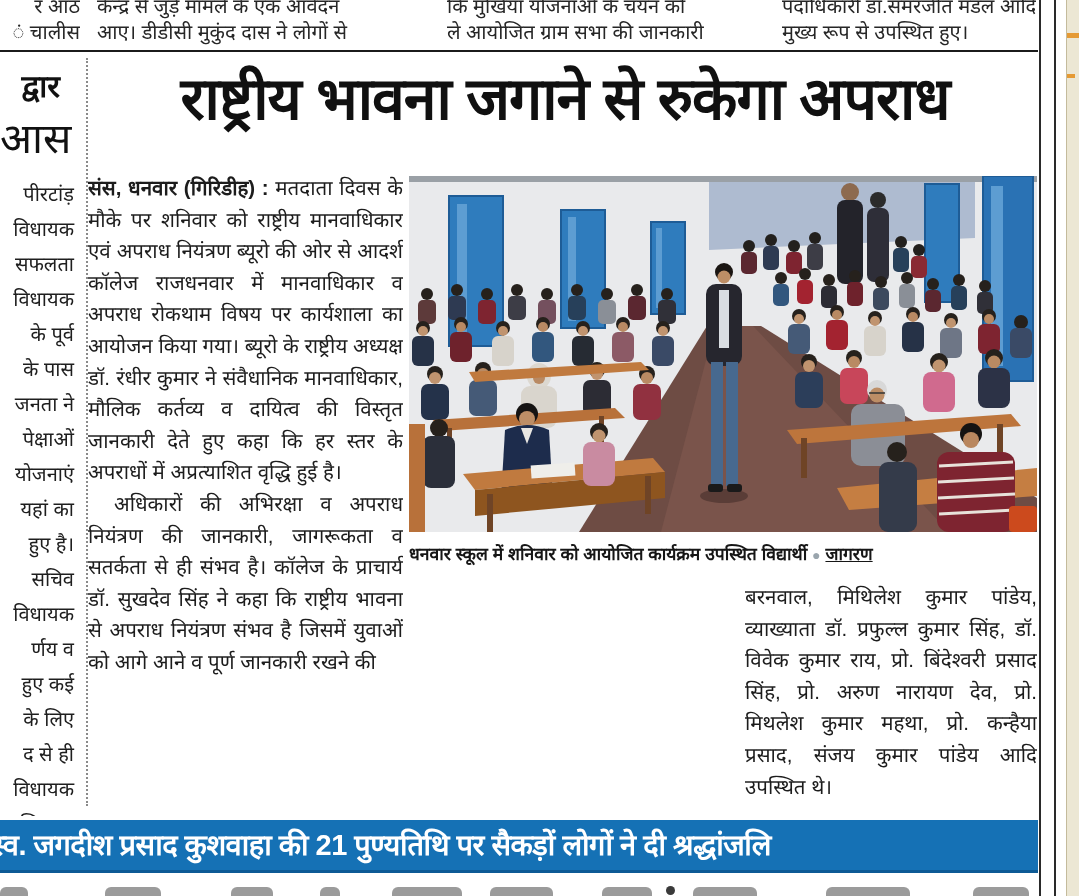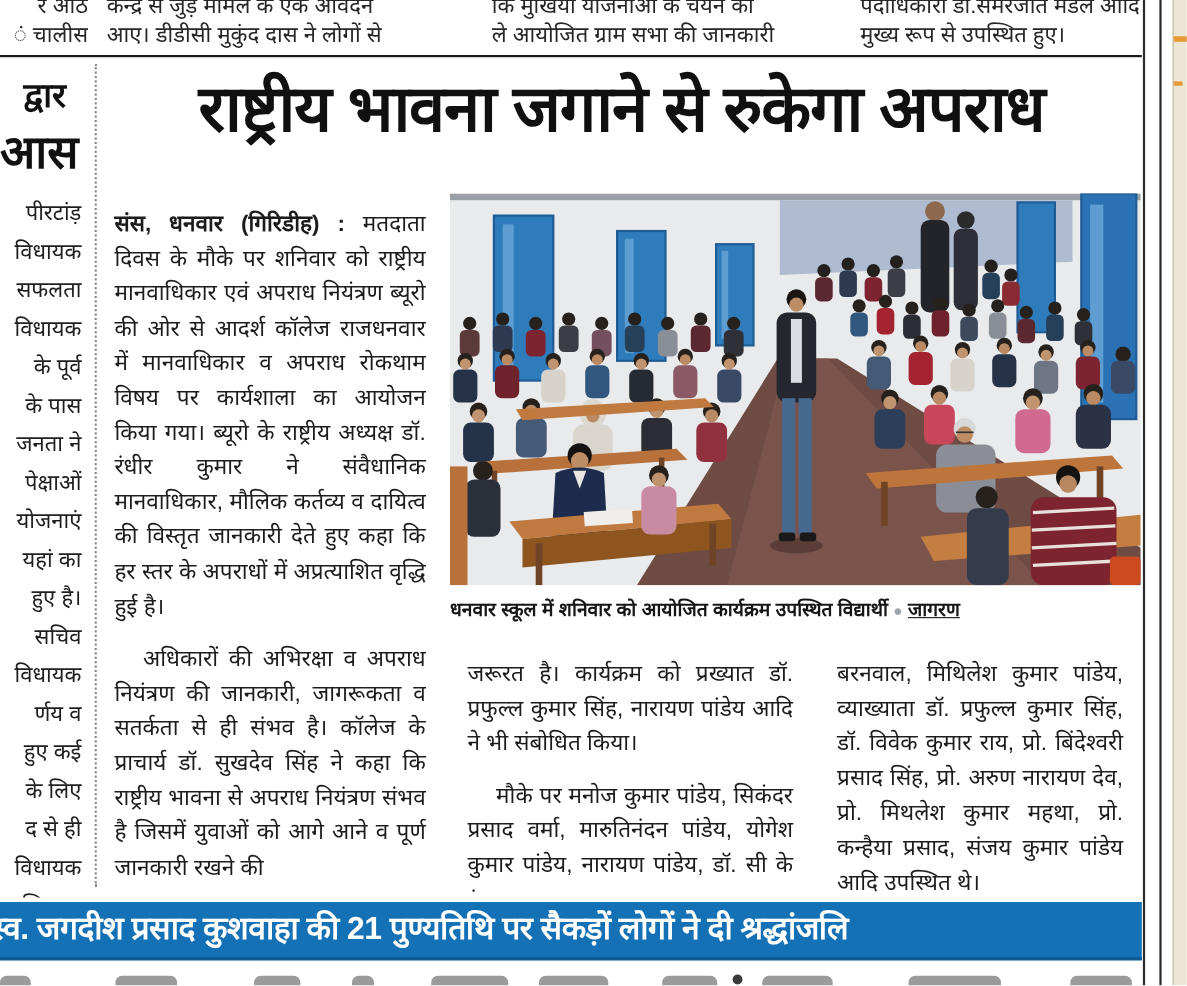--- a/index.html
+++ b/index.html
@@ -12,32 +12,32 @@
   .topfrag .t1 { margin-top:-7px; }
   #tfa { left:0; width:80px; text-align:right; }
   #tfb { left:97px; width:336px; }
   #tfc { left:447px; width:330px; }
   #tfd { left:782px; width:254px; }
   #rule-top { position:absolute; left:0; top:50px; width:1038px; height:2px; background:#1b1b1b; }
 
   
   #margin-col { position:absolute; left:0; top:56px; width:80px; height:760px; overflow:hidden; text-align:right; }
   #margin-col .big1 { font-size:31px; font-weight:bold; color:#111; padding-right:20px; margin-top:8px; }
-  #margin-col .big2 { font-size:42px; font-weight:bold; color:#111; padding-right:24px; margin-top:2px; }
+  #margin-col .big2 { font-size:42px; font-weight:normal; color:#111; padding-right:24px; margin-top:2px; }
   #margin-list { margin-top:12px; }
   #margin-list div { font-size:20px; line-height:35px; padding-right:6px; white-space:nowrap; overflow:hidden; }
   #margin-dots { position:absolute; left:86px; top:58px; height:748px; width:0; border-left:2px dotted #8a8a8a; }
 
   
   #headline { position:absolute; left:92px; top:56px; width:946px; height:104px;
     font-size:59px; font-weight:bold; color:#101010; text-align:center; white-space:nowrap; letter-spacing:-1px; }
 
   
   .bodycol { position:absolute; font-size:20.5px; line-height:31.6px; color:#1c1c1c; text-align:justify; }
-  .bodycol p { margin:16px; }
+  .bodycol p { margin:0; }
   .bodycol p.ind { text-indent:26px; }
   .dl { font-weight:bold; }
   #col1 { left:88px; top:172px; width:315px; height:640px; overflow:hidden; }
   #col2 { left:409px; top:581px; width:328px; height:230px; overflow:hidden; }
   #col3 { left:745px; top:581px; width:292px; height:230px; overflow:hidden; }
 
   
   #photo-wrap { position:absolute; left:409px; top:176px; width:628px; height:356px; background:#e9eaec; }
   #caption { position:absolute; left:409px; top:541px; width:628px; font-size:17.5px; font-weight:bold; color:#161616; white-space:nowrap; }
   #caption .bullet { color:#9aa5ad; font-size:14px; }
@@ -332,24 +332,20 @@
       <rect x="0" y="248" width="16" height="108" fill="#b8713a"></rect>
     </svg>
   </div>
 
   <div id="caption">
     <span>धनवार स्कूल में शनिवार को आयोजित कार्यक्रम उपस्थित विद्यार्थी</span>
     <span class="bullet">●</span>
     <span class="credit">जागरण</span>
   </div>
 
-  <div class="bodycol" id="col2">
-    <p>जरूरत है। कार्यक्रम को प्रख्यात डॉ. प्रफुल्ल कुमार सिंह, नारायण पांडेय आदि ने भी संबोधित किया।</p>
-    <p class="ind">मौके पर मनोज कुमार पांडेय, सिकंदर प्रसाद वर्मा, मारुतिनंदन पांडेय, योगेश कुमार पांडेय, नारायण पांडेय, डॉ. सी के रंजन, पवन कुमार</p>
-  </div>
   <div class="bodycol" id="col3">
     <p>बरनवाल, मिथिलेश कुमार पांडेय, व्याख्याता डॉ. प्रफुल्ल कुमार सिंह, डॉ. विवेक कुमार राय, प्रो. बिंदेश्वरी प्रसाद सिंह, प्रो. अरुण नारायण देव, प्रो. मिथलेश कुमार महथा, प्रो. कन्हैया प्रसाद, संजय कुमार पांडेय आदि उपस्थित थे।</p>
   </div>
 
   <div id="banner">
     <div class="txt">स्व. जगदीश प्रसाद कुशवाहा की 21 पुण्यतिथि पर सैकड़ों लोगों ने दी श्रद्धांजलि</div>
   </div>
 
   <div class="blob" style="left:0px;width:28px;"></div>
   <div class="blob" style="left:105px;width:56px;"></div>

